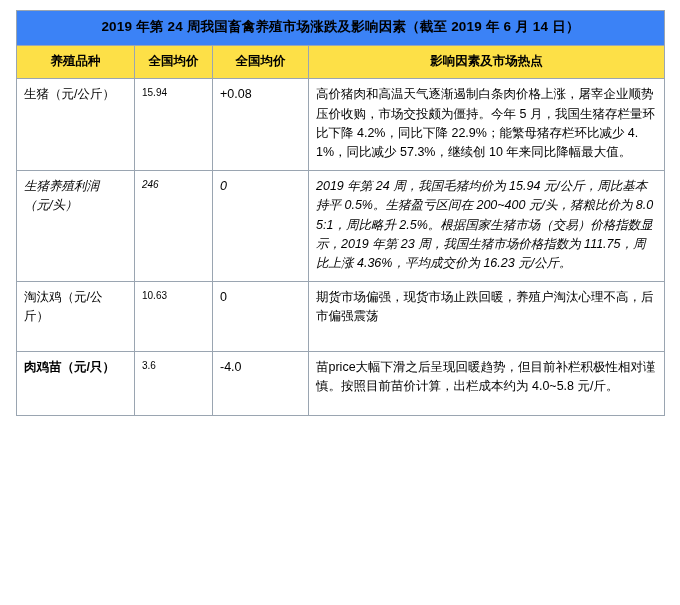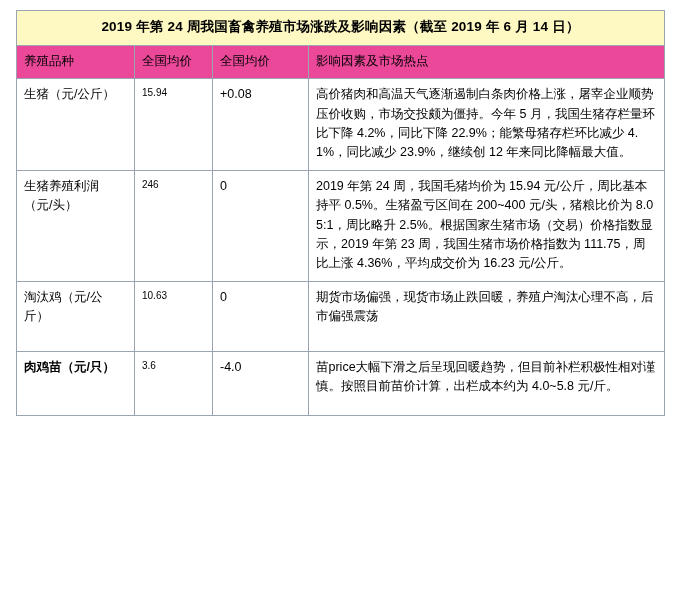--- a/index.html
+++ b/index.html
@@ -33,41 +33,42 @@
     padding: 6px 7px 7px 7px;
     line-height: 1.55;
     word-break: break-all;
   }
   .title-cell {
     text-align: center;
     font-weight: bold;
     font-size: 13.5px;
     border: 1px solid #9aa5b1;
     padding: 9px 6px 10px 6px;
-    background: #fef9c3;
+    background: #3b82f6;
     letter-spacing: 0.2px;
   }
   .head-row td {
-    background: #ec4899;
-    font-weight: normal;
+    background: #fde047;
+    font-weight: bold;
     padding-top: 8px;
     padding-bottom: 9px;
+    text-align: center;
   }
   .col-a { width: 118px; }
   .col-b { width: 78px; }
   .col-c { width: 96px; }
   .col-d { width: 356px; }
 
   .cell-a { font-size: 12.5px; }
   .cell-b { font-size: 10px; }
   .cell-c { font-size: 12.5px; margin-left: 15px; }
   .cell-d { font-size: 12.5px; }
   .bold-row .cell-a { font-weight: bold; }
   .tall-1 td { height: 74px; }
-  .tall-2 td { height: 90px; }
+  .tall-2 td { height: 90px; font-style: italic; }
   .tall-3 td { height: 62px; }
   .tall-4 td { height: 56px; }
   .tall-5 td { height: 56px; }
   .tall-6 td { height: 50px; }
 </style>
 </head>
 <body>
 
 <div class="page">
   <table class="market-table">
@@ -85,21 +86,21 @@
         <td>养殖品种</td>
         <td>全国均价</td>
         <td>全国均价</td>
         <td>影响因素及市场热点</td>
       </tr>
 
       <tr class="tall-1">
         <td class="cell-a">生猪（元/公斤）</td>
         <td class="cell-b">15.94</td>
         <td class="cell-c">+0.08</td>
-        <td class="cell-d">高价猪肉和高温天气逐渐遏制白条肉价格上涨，屠宰企业顺势压价收购，市场交投颇为僵持。今年 5 月，我国生猪存栏量环比下降 4.2%，同比下降 22.9%；能繁母猪存栏环比减少 4.1%，同比减少 23.9%，继续创 12 年来同比降幅最大值。</td>
+        <td class="cell-d">高价猪肉和高温天气逐渐遏制白条肉价格上涨，屠宰企业顺势压价收购，市场交投颇为僵持。今年 5 月，我国生猪存栏量环比下降 4.2%，同比下降 22.9%；能繁母猪存栏环比减少 4.1%，同比减少 57.3%，继续创 10 年来同比降幅最大值。</td>
       </tr>
 
       <tr class="tall-2">
         <td class="cell-a">生猪养殖利润（元/头）</td>
         <td class="cell-b">246</td>
         <td class="cell-c">0</td>
         <td class="cell-d">2019 年第 24 周，我国毛猪均价为 15.94 元/公斤，周比基本持平 0.5%。生猪盈亏区间在 200~400 元/头，猪粮比价为 8.05:1，周比略升 2.5%。根据国家生猪市场（交易）价格指数显示，2019 年第 23 周，我国生猪市场价格指数为 111.75，周比上涨 4.36%，平均成交价为 16.23 元/公斤。</td>
       </tr>
 
 

